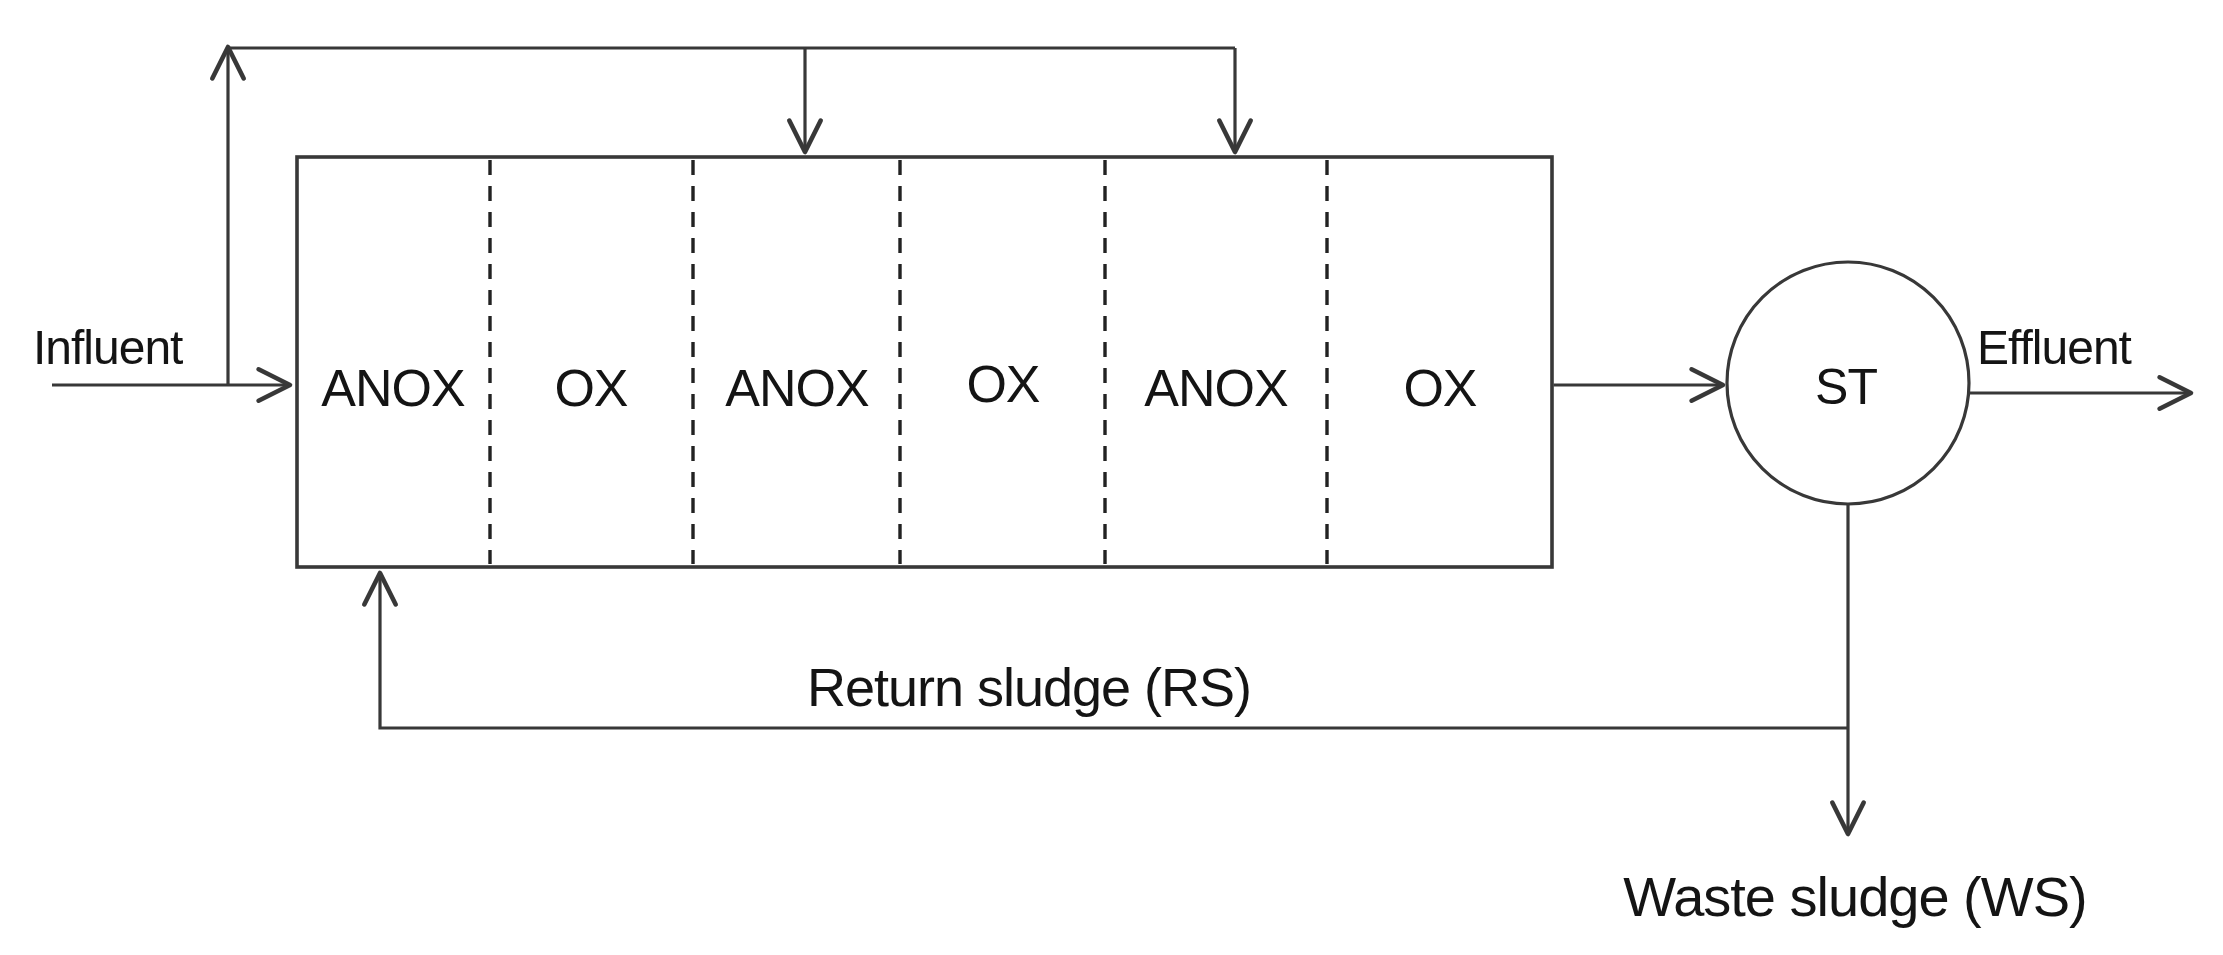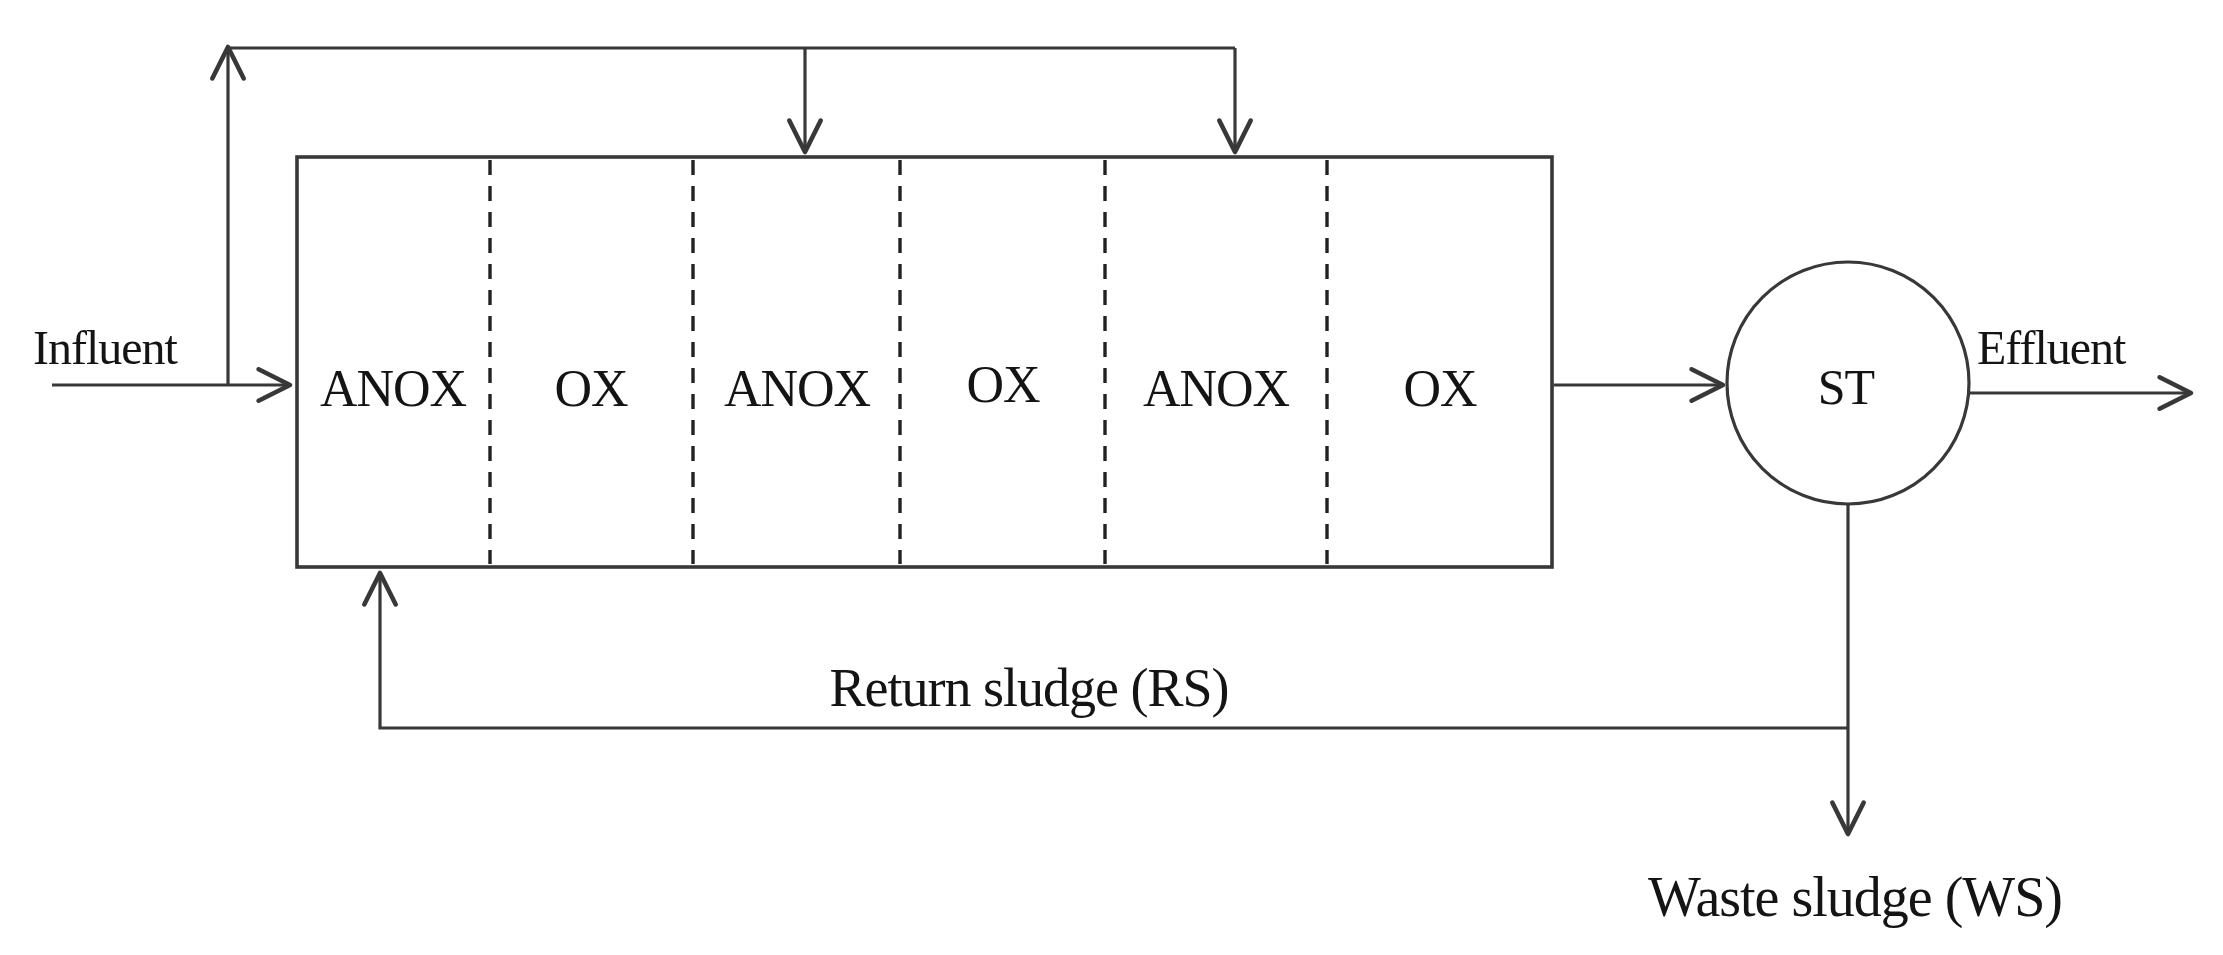--- a/index.html
+++ b/index.html
@@ -5,21 +5,21 @@
   html, body {
     margin: 0;
     padding: 0;
     background: #ffffff;
   }
   .stage {
     position: relative;
     width: 2223px;
     height: 955px;
     background: #ffffff;
-    font-family: Liberation Serif, serif;
+    font-family: Liberation Sans, sans-serif;
   }
   svg.diagram {
     display: block;
     width: 2223px;
     height: 955px;
   }
   .flow-line {
     fill: none;
     stroke: #383838;
     stroke-width: 3.2;

